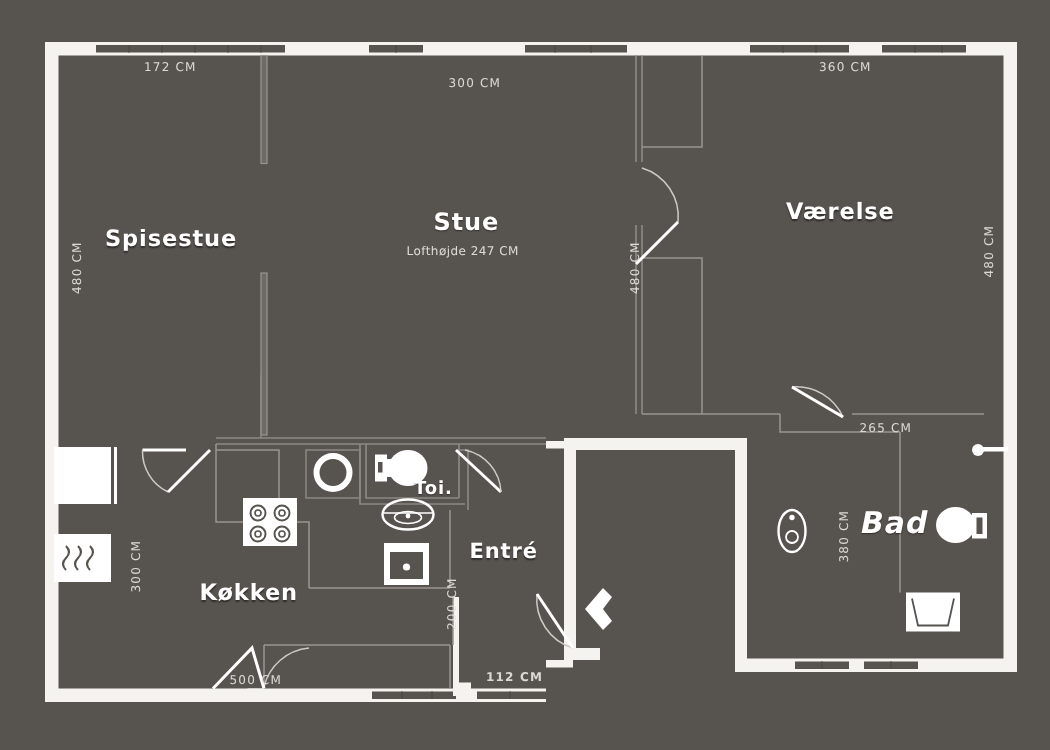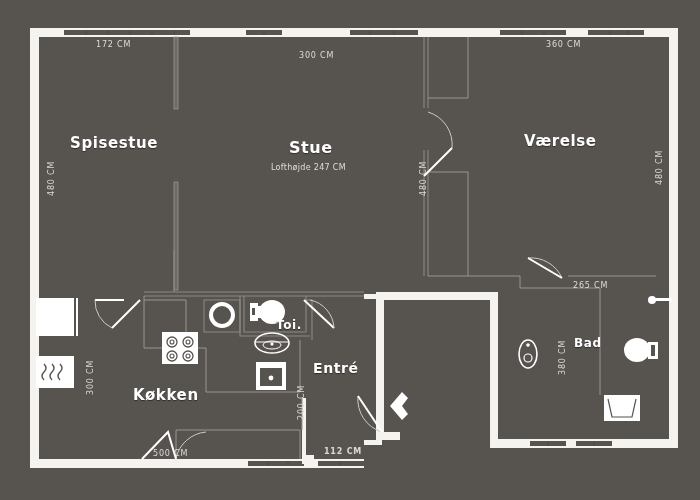--- a/index.html
+++ b/index.html
@@ -263,35 +263,35 @@
     <g>
       <path d="M402,392 L390,406 L402,420 L408,414 L402,406 L408,398 Z" fill="#ffffff"></path>
     </g>
 
     <g>
       <line class="thinline2" x1="302" y1="398" x2="302" y2="430"></line>
       <line class="thinline2" x1="600" y1="288" x2="600" y2="395"></line>
     </g>
   </svg>
 
-  <div class="room-label" style="left:70px; top:134px; font-size:15px;">Spisestue</div>
+  <div class="room-label" style="left:70px; top:150px; font-size:15px;">Spisestue</div>
 
   <div class="room-label" style="left:289px; top:138px; font-size:16px;">Stue</div>
 
   <div class="room-sub" style="left:271px; top:163px;">Lofthøjde 247 CM</div>
 
   <div class="room-label" style="left:524px; top:132px; font-size:15px;">Værelse</div>
 
   <div class="room-label" style="left:133px; top:386px; font-size:15px;">Køkken</div>
 
   <div class="room-label" style="left:276px; top:318px; font-size:12px;">Toi.</div>
 
   <div class="room-label" style="left:313px; top:360px; font-size:14px;">Entré</div>
 
-  <div class="room-label" style="left:574px; top:336px; font-size:12px;">Bad</div>
+  <div class="room-label" style="left:574px; top:336px; font-size:20px;font-style:italic;">Bad</div>
 
   <div class="dim" style="left:96px; top:40px;">172 CM</div>
   <div class="dim" style="left:299px; top:51px;">300 CM</div>
   <div class="dim" style="left:546px; top:40px;text-align:center;">360 CM</div>
   <div class="dim" style="left:573px; top:281px;">265 CM</div>
   <div class="dim" style="left:153px; top:449px;">500 CM</div>
   <div class="dim" style="left:324px; top:447px;font-weight:bold;">112 CM</div>
 
   <div class="dim vert" style="left:47px; top:196px; transform:rotate(-90deg);">480 CM</div>
   <div class="dim vert" style="left:419px; top:196px; transform:rotate(-90deg);">480 CM</div>

